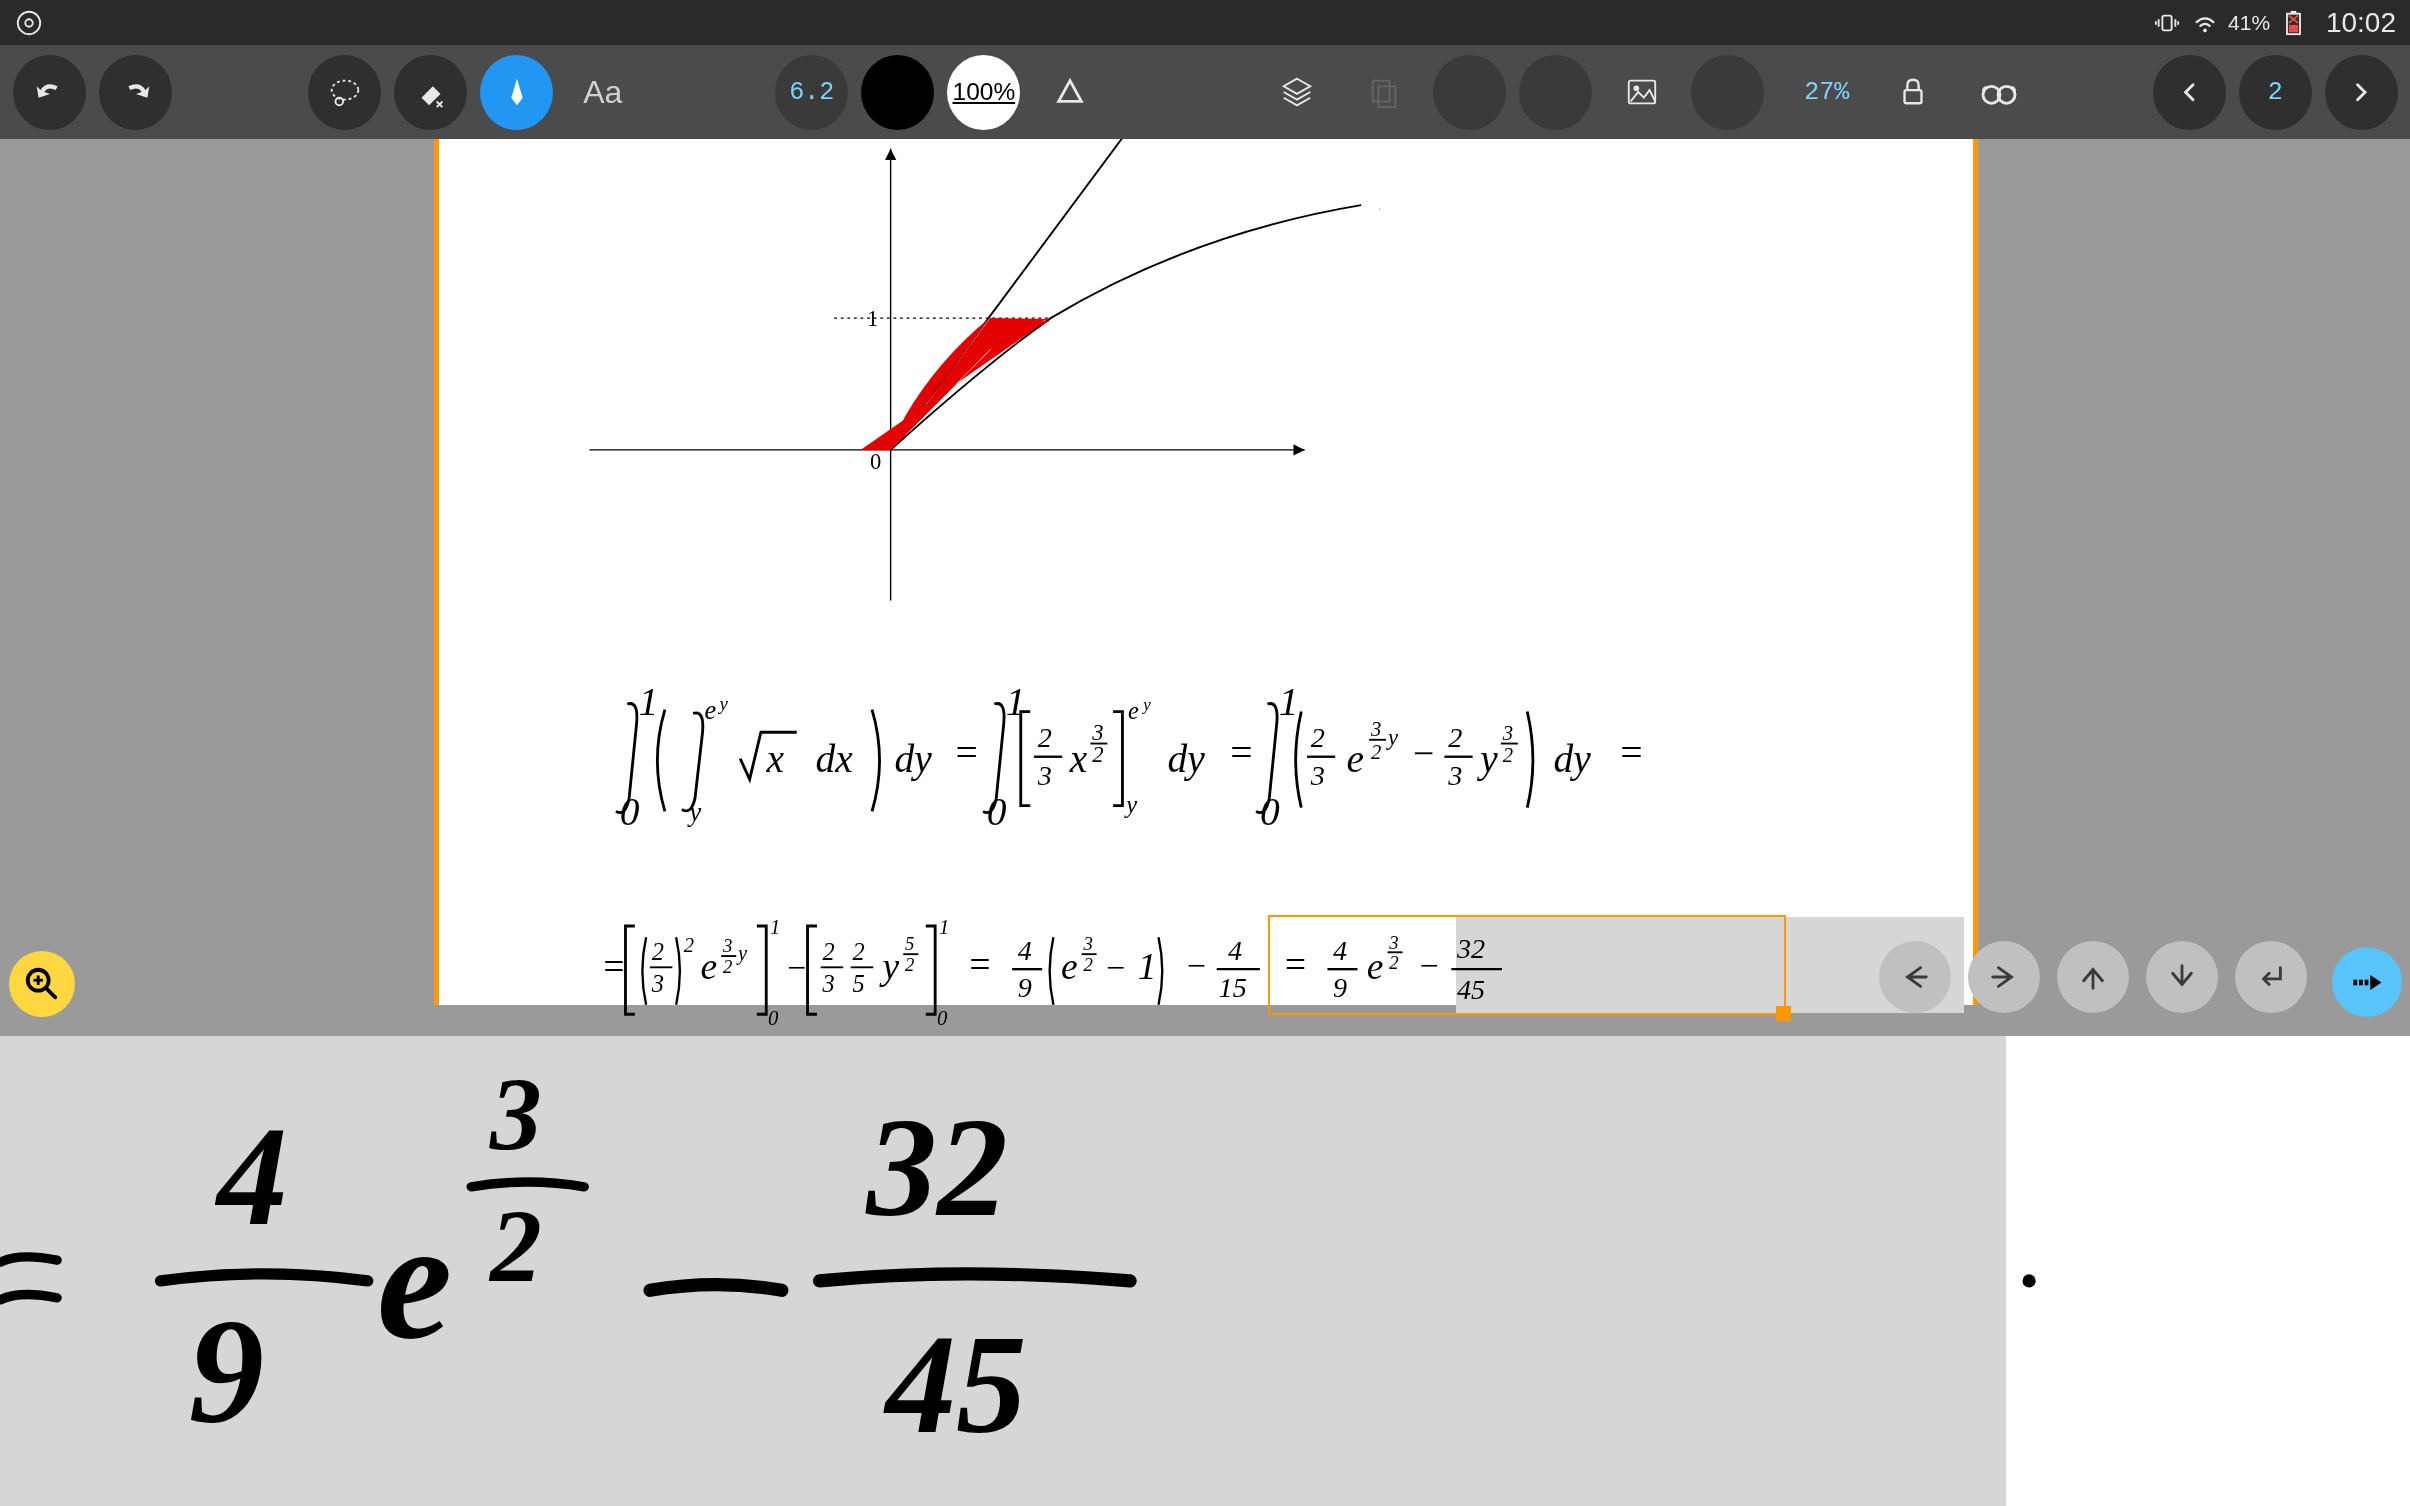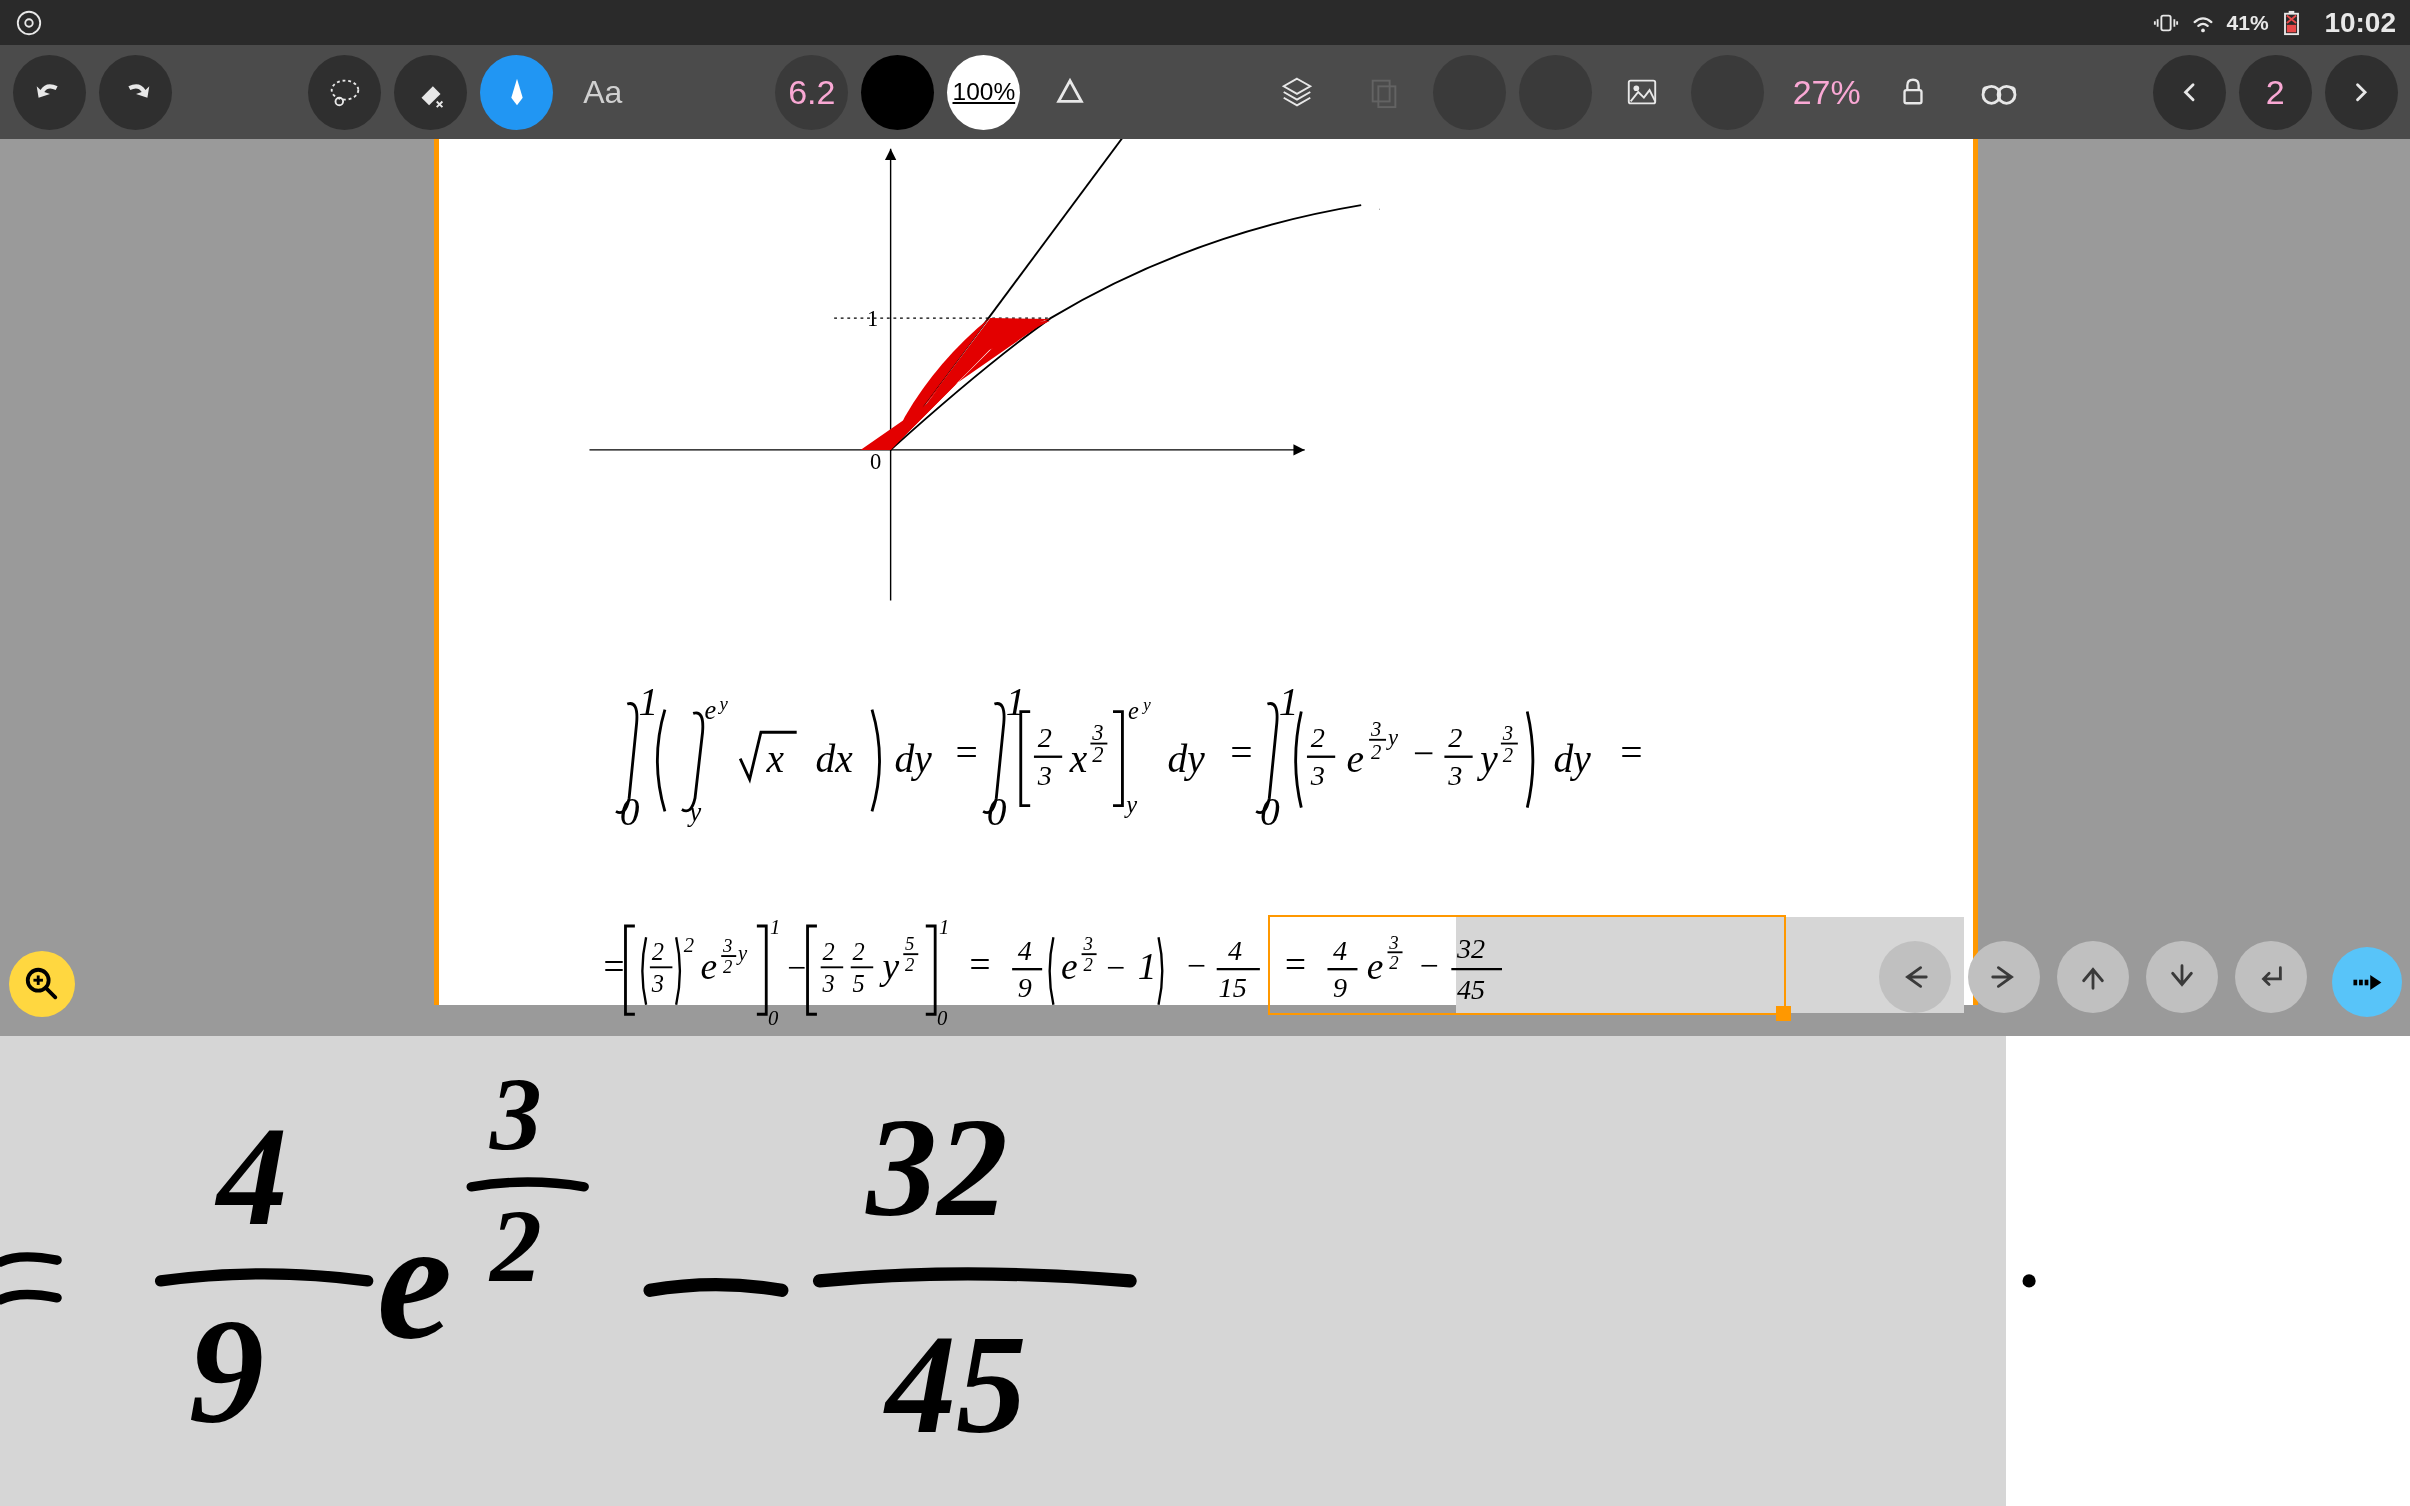--- a/index.html
+++ b/index.html
@@ -3,21 +3,21 @@
 <meta charset="utf-8">
 <style>
   * { box-sizing: border-box; margin: 0; padding: 0; }
   html, body { width: 2411px; height: 1507px; overflow: hidden; font-family: -apple-system, sans-serif; }
   body { background: #9a9a9a; display: flex; flex-direction: column; }
 
   
   .status-bar {
     height: 45px; background: #2a2a2a; color: #e8e8e8;
     display: flex; align-items: center; justify-content: space-between;
-    padding: 0 15px; font-size: 24.5px; font-weight: bold;
+    padding: 0 15px; font-size: 24.5px;
   }
   .status-left { display: flex; align-items: center; gap: 9.4px; }
   .status-right { display: flex; align-items: center; gap: 9.4px; }
   .status-icon { width: 28px; height: 28px; display: flex; align-items: center; justify-content: center; }
 
   
   .toolbar {
     height: 94px; background: #4b4b4b;
     display: flex; align-items: center; padding: 0 13px; gap: 13px;
   }
@@ -25,21 +25,21 @@
     width: 75px; height: 75px; border-radius: 50%; background: #2f2f2f;
     display: flex; align-items: center; justify-content: center; color: #e8e8e8;
     font-size: 28px; border: none;
   }
   .tb-btn.active { background: #2196f3; }
   .tb-btn.white { background: #ffffff; color: #000; text-decoration: underline; }
   .tb-btn.black { background: #000000; }
   .tb-btn.light { background: #3a3a3a; }
   .tb-btn.flat { background: transparent; color: #d0d0d0; }
   .tb-spacer { flex: 1; }
-  .tb-label { color: #f9a8d4; font-size: 34px; }
+  .tb-label { color: #7dd3fc; font-size: 25px; font-family: Liberation Mono, monospace; }
 
   
   .canvas-area {
     flex: 1; position: relative; background: #9a9a9a;
     display: flex; justify-content: center; align-items: flex-start;
   }
   .page {
     width: 1544px; height: 866px; background: #ffffff; position: relative;
     border-left: 5.6px solid #ff9800; border-right: 5.6px solid #ff9800;
   }

